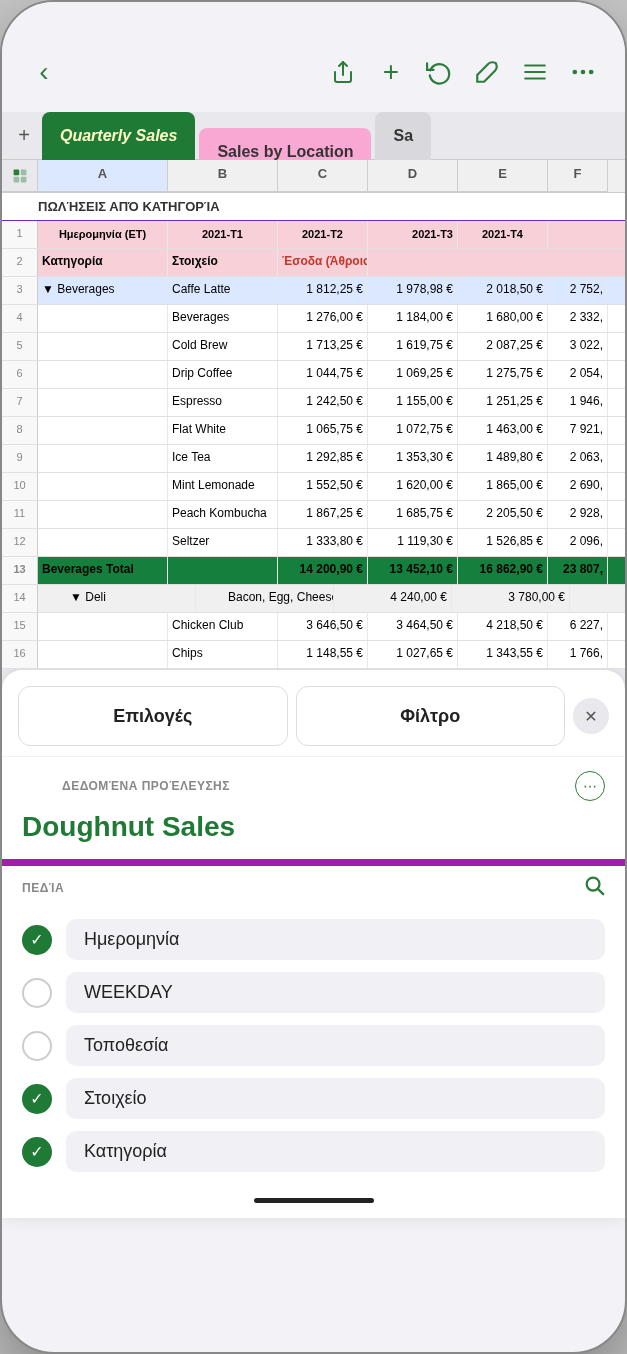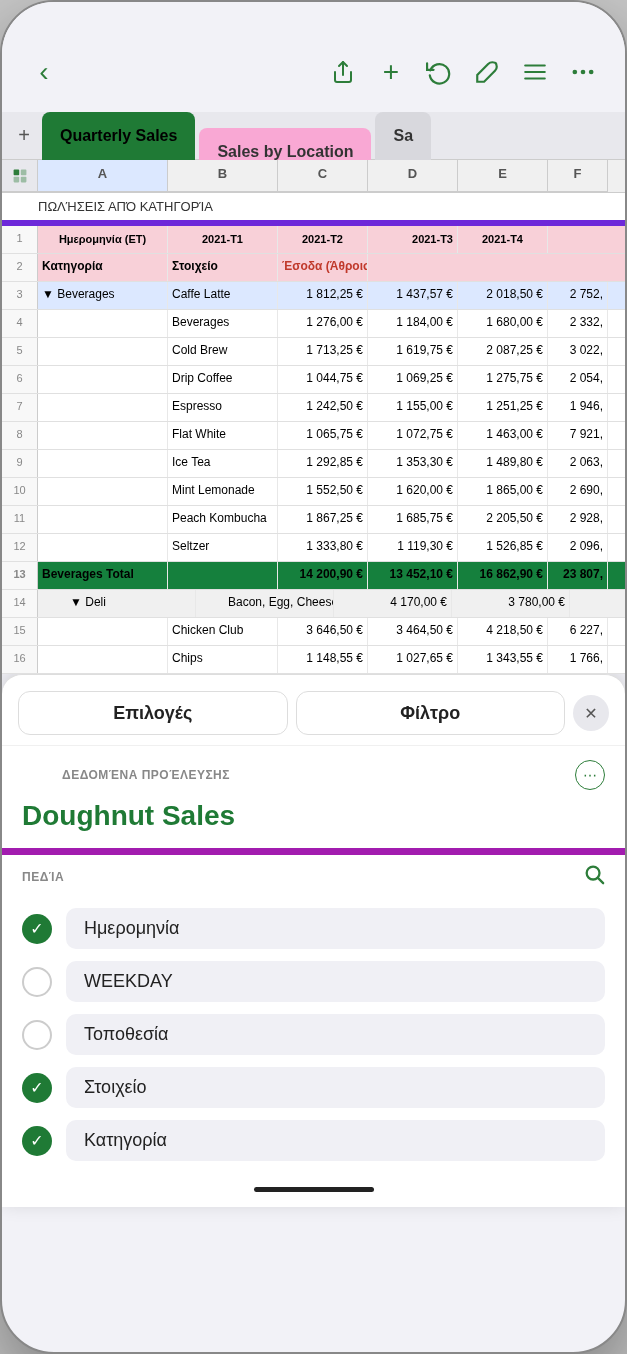--- a/index.html
+++ b/index.html
@@ -71,22 +71,23 @@
       align-items: center;
       justify-content: center;
       padding: 0 18px;
       font-size: 16px;
       font-weight: 600;
       white-space: nowrap;
       flex-shrink: 0;
     }
     .tab-item.active {
       background: #1f7a35;
-      color: #000000;
+      color: #fef9c3;
       border-radius: 8px 8px 0 0;
+      font-style: italic;
     }
     .tab-item.inactive {
       color: #333;
       background: #f9a8d4;
       border-radius: 8px 8px 0 0;
       margin-left: 4px;
       margin-top: 32px;
     }
     .tab-item.partial {
       color: #333;
@@ -183,23 +184,23 @@
     }
     .row-category {
       background: #f0f0f0;
       gap: 28px;
     }
 
     
     .section-title-row {
       padding: 6px 36px;
       font-size: 13px;
-      font-weight: 400;
+      font-weight: 700;
       color: #333;
-      border-bottom: 6px solid #6d28d9;
+      border-bottom: 1px solid #6d28d9;
       background: #fff;
     }
 
     
     .bottom-panel {
       background: #fff;
       border-top: 1px solid #ddd;
       border-radius: 20px 20px 0 0;
       box-shadow: 0 -4px 20px rgba(0,0,0,0.15);
       overflow: hidden;
@@ -207,21 +208,21 @@
 
     .panel-tabs-row {
       display: flex;
       align-items: center;
       padding: 16px 16px 10px 16px;
       gap: 8px;
       border-bottom: 1px solid #f0f0f0;
     }
     .panel-tab {
       flex: 1;
-      height: 44px;
+      height: 60px;
       border: 1.5px solid #ddd;
       border-radius: 12px;
       background: #fff;
       font-size: 18px;
       font-weight: 600;
       display: flex;
       align-items: center;
       justify-content: center;
       color: #222;
     }
@@ -437,21 +438,21 @@
       <div class="cell cell-b" style="font-weight:700; font-size:12px;">Στοιχείο</div>
       <div class="cell cell-c" style="font-weight:700; font-size:12px; color:#c0392b;">Έσοδα (Άθροισμα)</div>
     </div>
 
     <div id="data-rows-container">
         <div class="data-row row-selected">
           <div class="row-num">3</div>
           <div class="cell cell-a">▼ Beverages</div>
           <div class="cell cell-b">Caffe Latte</div>
           <div class="cell cell-c">1 812,25 €</div>
-          <div class="cell cell-d">1 437,57 €</div>
+          <div class="cell cell-d">1 978,98 €</div>
           <div class="cell cell-e">2 018,50 €</div>
           <div class="cell cell-f">2 752,</div>
         </div>
         <div class="data-row">
           <div class="row-num">4</div>
           <div class="cell cell-a"></div>
           <div class="cell cell-b">Beverages</div>
           <div class="cell cell-c">1 276,00 €</div>
           <div class="cell cell-d">1 184,00 €</div>
           <div class="cell cell-e">1 680,00 €</div>
@@ -535,21 +536,21 @@
           <div class="cell cell-b"></div>
           <div class="cell cell-c">14 200,90 €</div>
           <div class="cell cell-d">13 452,10 €</div>
           <div class="cell cell-e">16 862,90 €</div>
           <div class="cell cell-f">23 807,</div>
         </div>
         <div class="data-row row-category">
           <div class="row-num">14</div>
           <div class="cell cell-a">▼ Deli</div>
           <div class="cell cell-b">Bacon, Egg, Cheese</div>
-          <div class="cell cell-c">4 170,00 €</div>
+          <div class="cell cell-c">4 240,00 €</div>
           <div class="cell cell-d">3 780,00 €</div>
           <div class="cell cell-e">5 085,00 €</div>
           <div class="cell cell-f">6 997,</div>
         </div>
         <div class="data-row">
           <div class="row-num">15</div>
           <div class="cell cell-a"></div>
           <div class="cell cell-b">Chicken Club</div>
           <div class="cell cell-c">3 646,50 €</div>
           <div class="cell cell-d">3 464,50 €</div>

